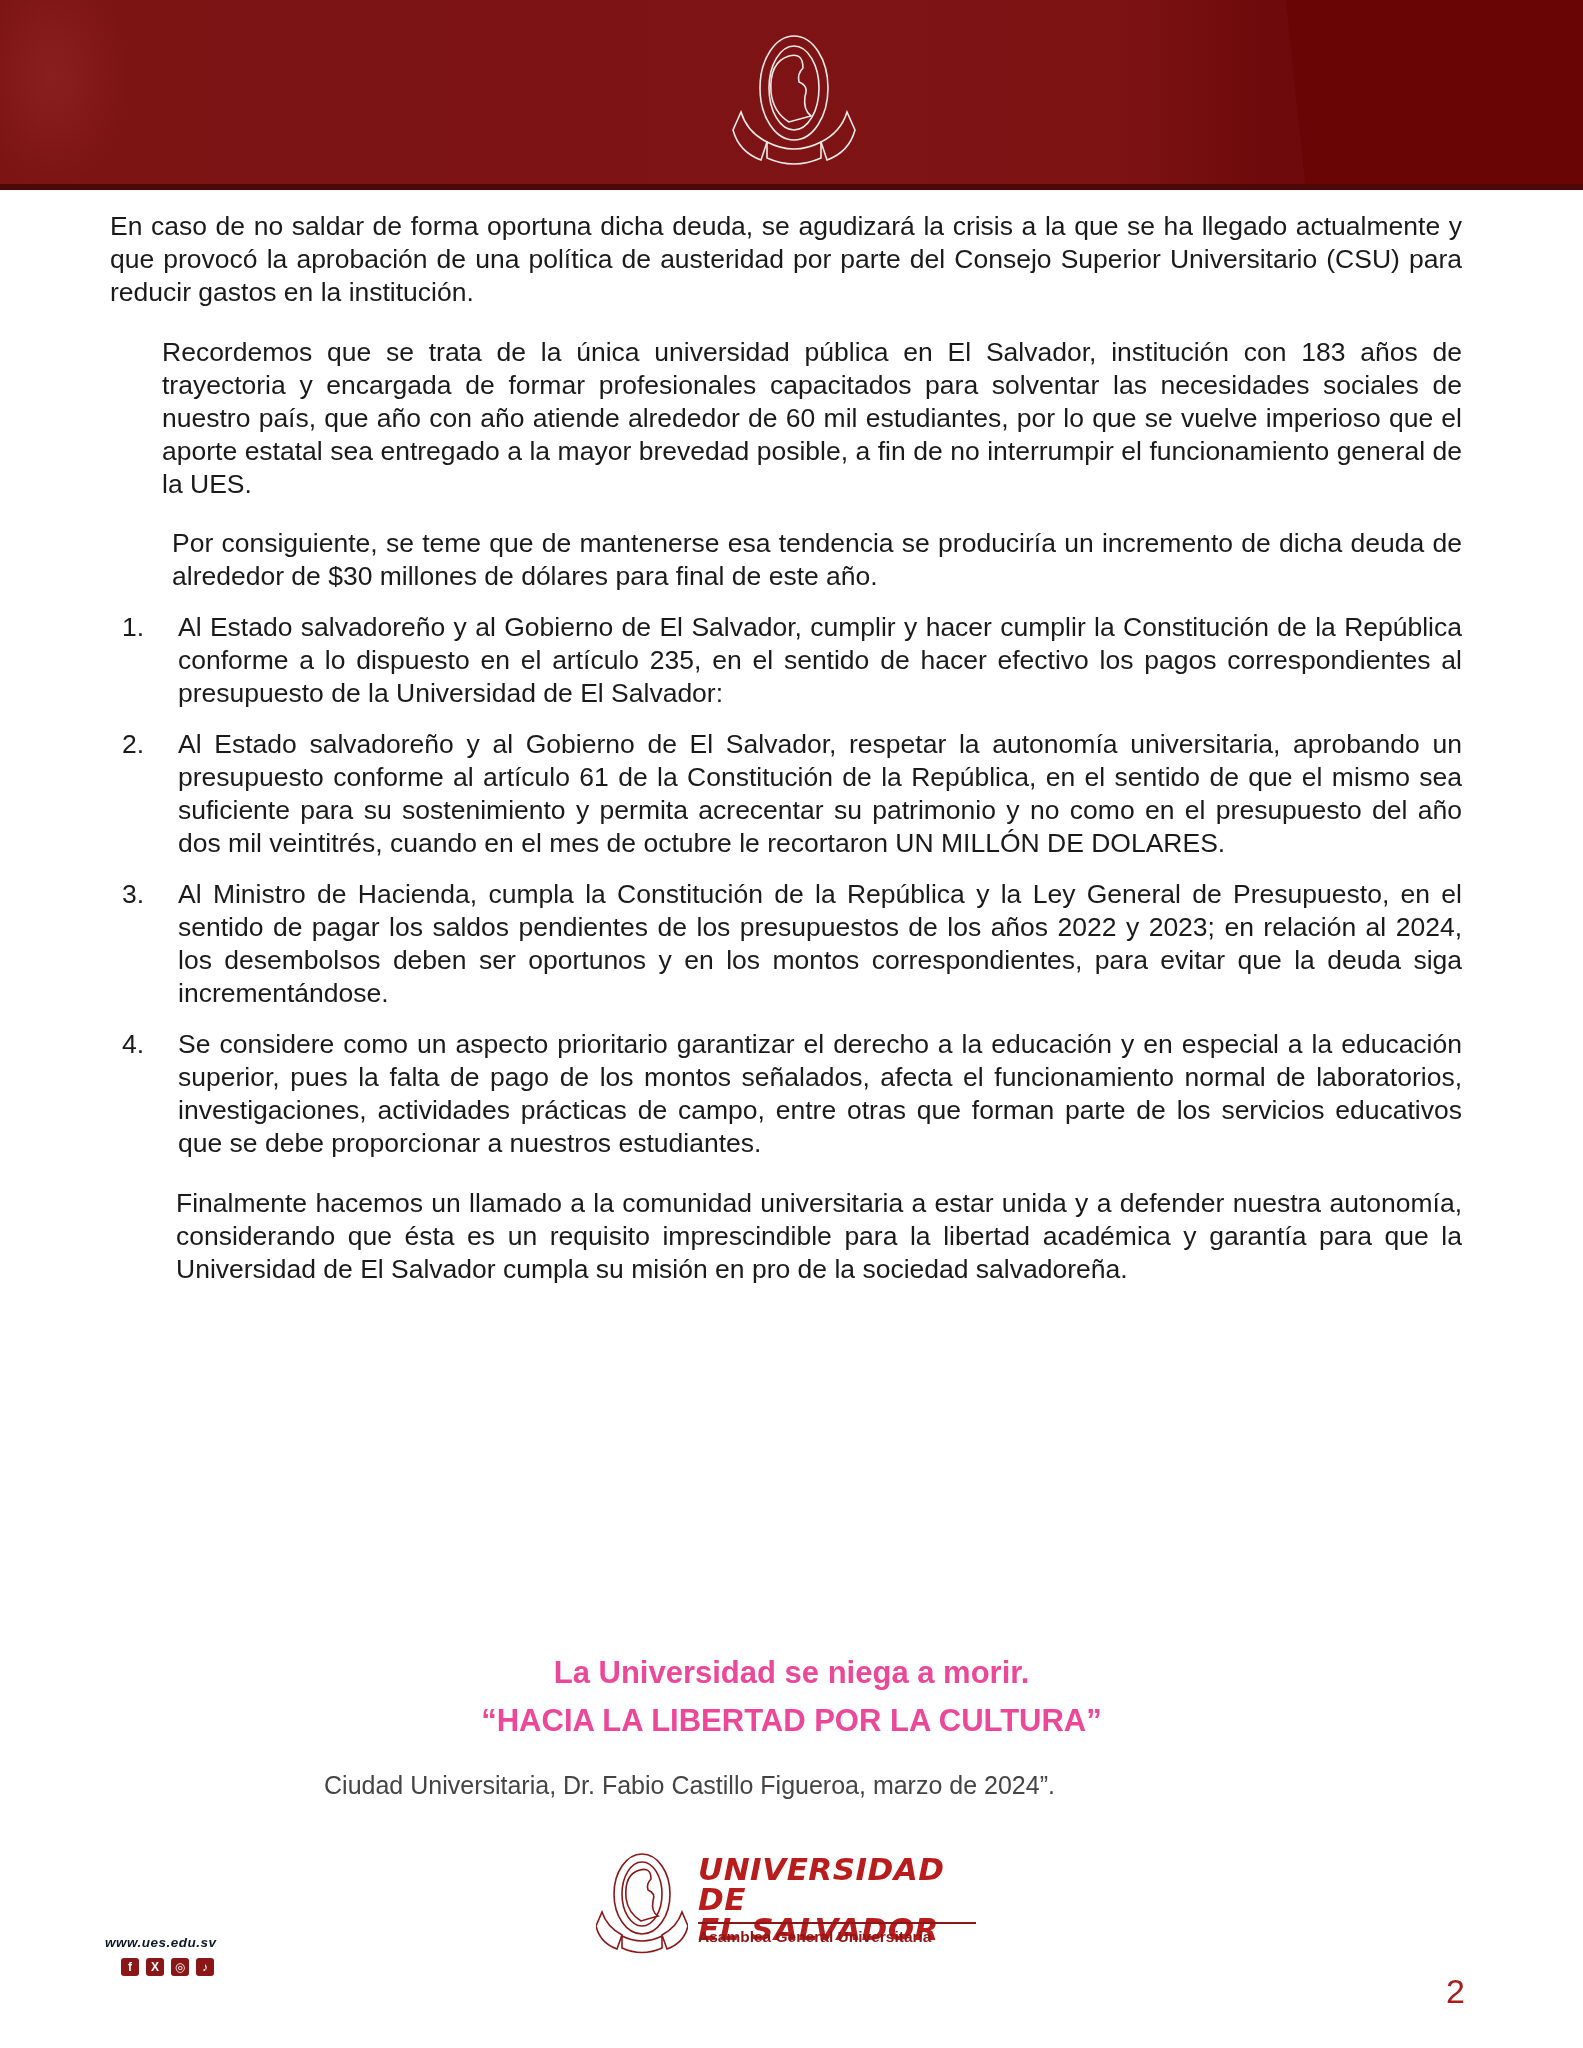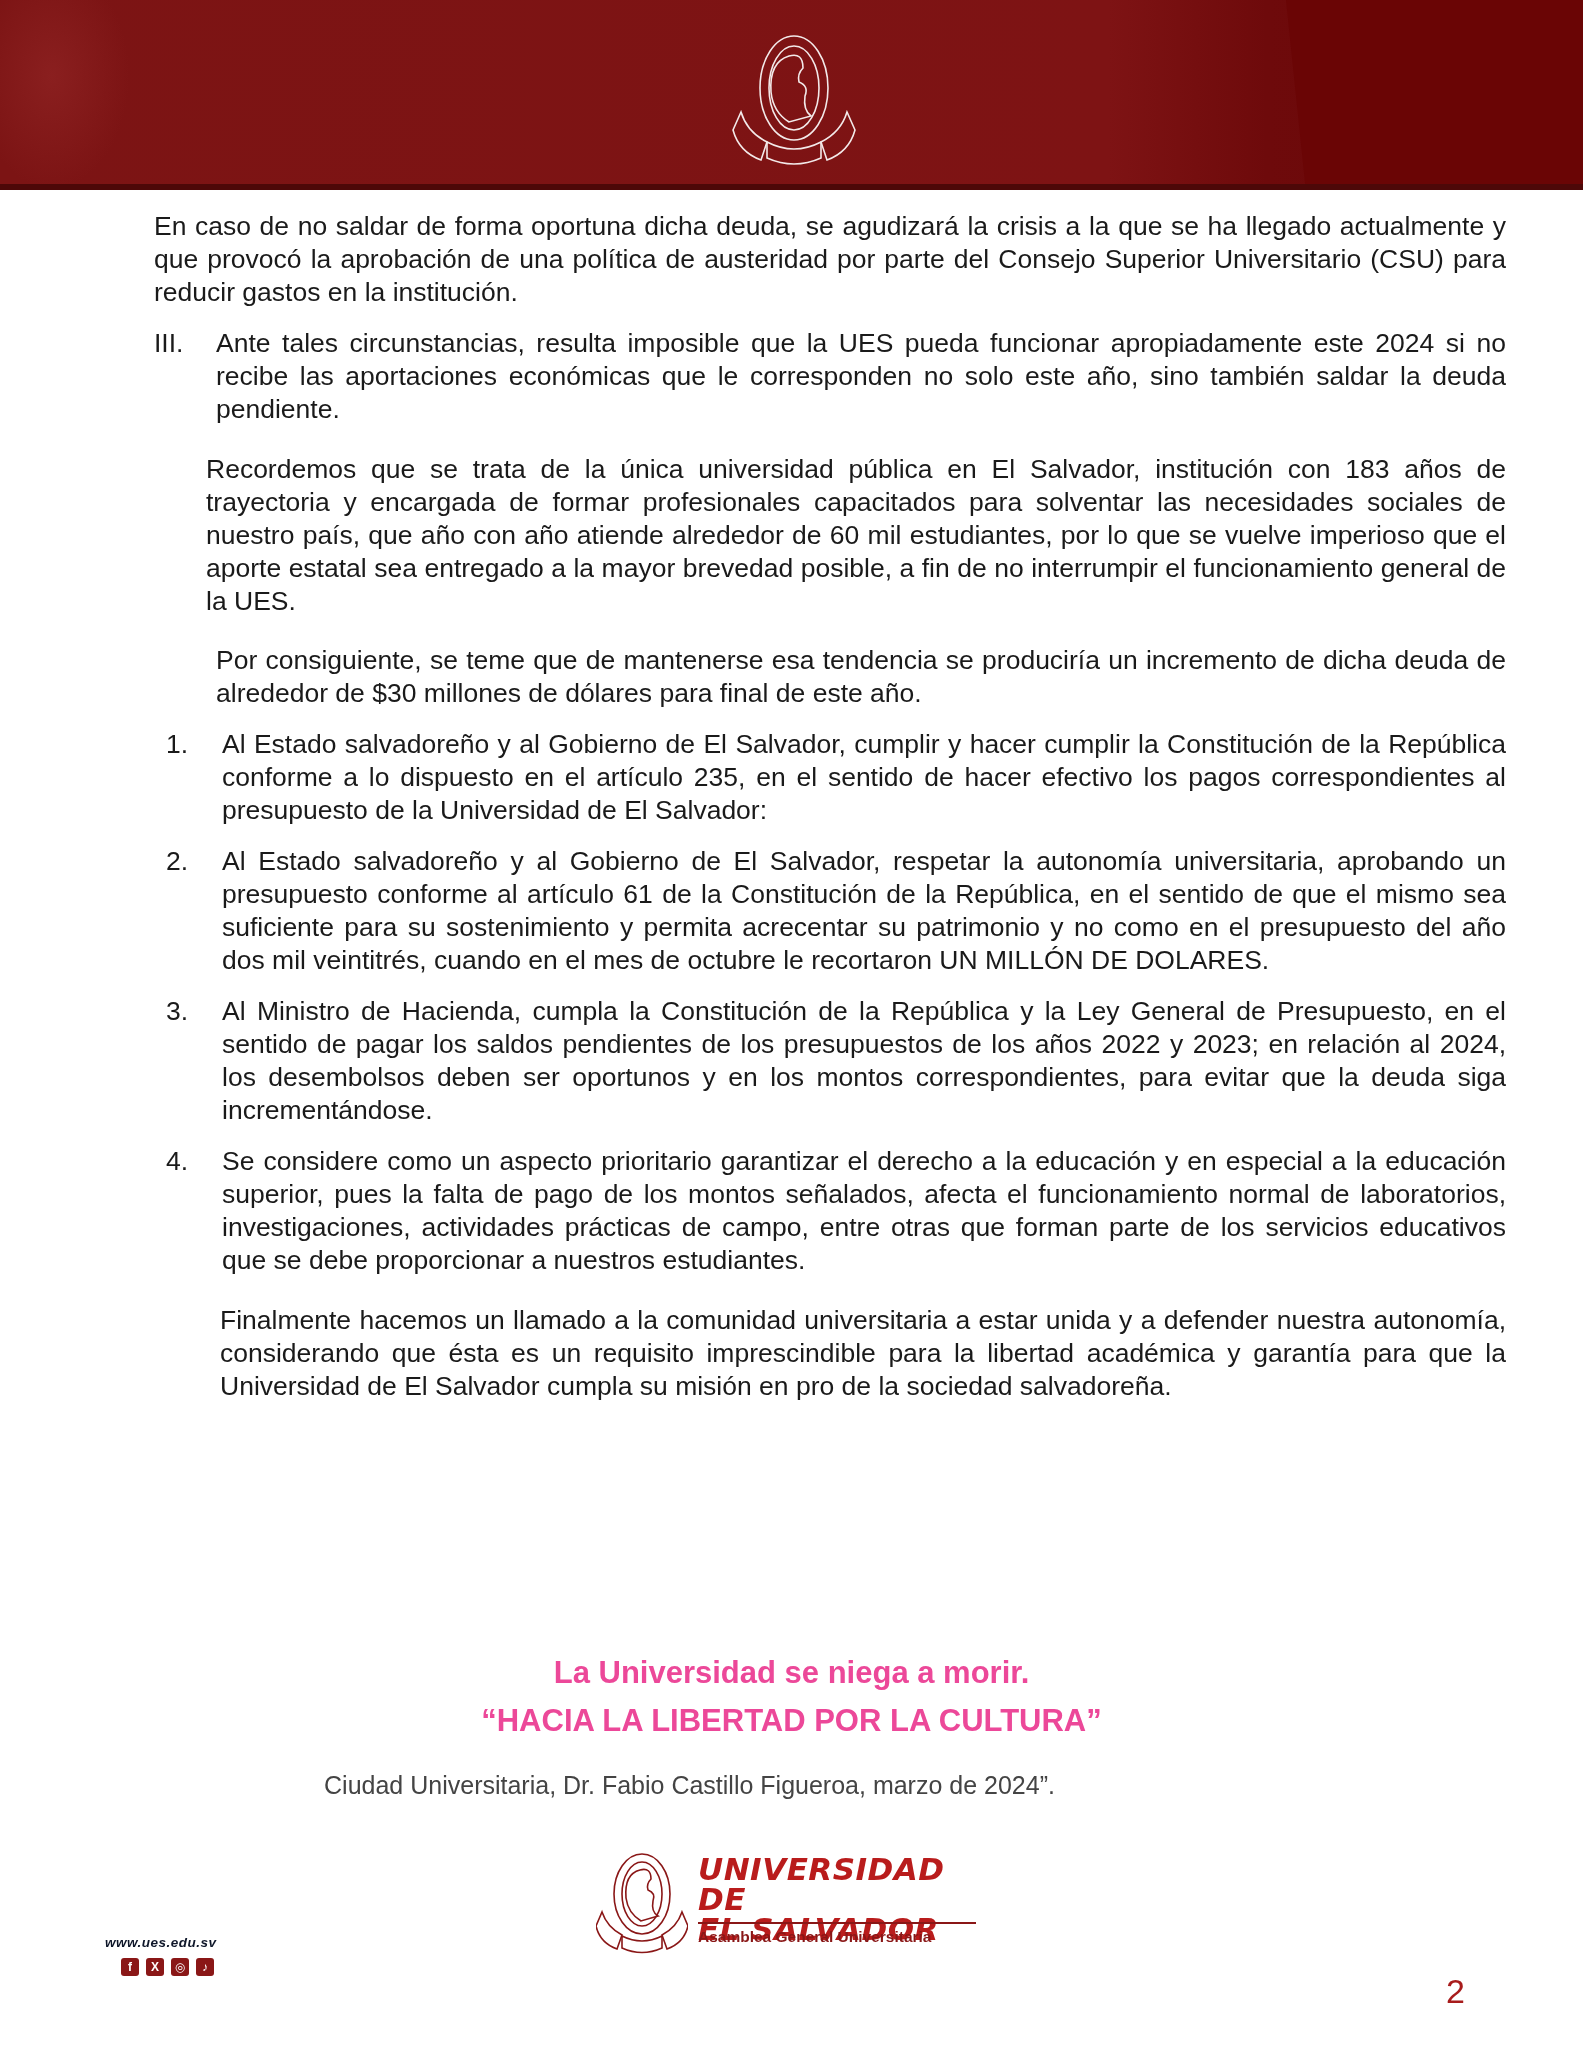--- a/index.html
+++ b/index.html
@@ -23,21 +23,21 @@
     background: radial-gradient(ellipse at 40% 40%, rgba(150,40,40,0.55), rgba(124,20,20,0) 70%);
   }
   .header .bottom-strip {
     position: absolute; left: 0; bottom: 0; width: 100%; height: 6px; background: #4d0808;
   }
   .seal-top {
     position: absolute; left: 731px; top: 30px; width: 126px; height: 140px;
   }
   .content {
     position: absolute; left: 110px; top: 210px; width: 1352px;
-    font-size: 26.5px; line-height: 33px; margin-left: 44px;
+    font-size: 26.5px; line-height: 33px;
   }
   .para { text-align: justify; margin: 0; }
   .p-intro { margin-bottom: 18px; }
   .roman { display: flex; margin-bottom: 18px; }
   .roman .num { width: 62px; flex: none; }
   .roman .txt { flex: 1; text-align: justify; }
   .indent-para { margin-left: 52px; text-align: justify; margin-bottom: 18px; }
   .indent-para.p2 { margin-left: 62px; }
   .exig { margin: 6px 0 20px 0; }
   .exig b { font-weight: 700; }
@@ -96,24 +96,20 @@
       <path d="M10 82 q6 20 26 30 l-6 18 q-22 -8 -28 -30z"></path>
       <path d="M116 82 q-6 20 -26 30 l6 18 q22 -8 28 -30z"></path>
       <path d="M36 112 q27 14 54 0 l0 16 q-27 12 -54 0z"></path>
     </g>
   </svg>
 </div>
 
 <div class="content">
   <p class="para p-intro">En caso de no saldar de forma oportuna dicha deuda, se agudizará la crisis a la que se ha llegado actualmente y que provocó la aprobación de una política de austeridad por parte del Consejo Superior Universitario (CSU) para reducir gastos en la institución.</p>
 
-  <div class="roman">
-    <span class="num">III.</span>
-    <span class="txt">Ante tales circunstancias, resulta imposible que la UES pueda funcionar apropiadamente este 2024 si no recibe las aportaciones económicas que le corresponden no solo este año, sino también saldar la deuda pendiente.</span>
-  </div>
 
   <p class="indent-para">Recordemos que se trata de la única universidad pública en El Salvador, institución con 183 años de trayectoria y encargada de formar profesionales capacitados para solventar las necesidades sociales de nuestro país, que año con año atiende alrededor de 60 mil estudiantes, por lo que se vuelve imperioso que el aporte estatal sea entregado a la mayor brevedad posible, a fin de no interrumpir el funcionamiento general de la UES.</p>
   <p class="indent-para p2">Por consiguiente, se teme que de mantenerse esa tendencia se produciría un incremento de dicha deuda de alrededor de $30 millones de dólares para final de este año.</p>
 
 
   <div class="demand">
     <span class="num">1.</span>
     <span class="txt">Al Estado salvadoreño y al Gobierno de El Salvador, cumplir y hacer cumplir la Constitución de la República conforme a lo dispuesto en el artículo 235, en el sentido de hacer efectivo los pagos correspondientes al presupuesto de la Universidad de El Salvador:</span>
   </div>
   <div class="demand">

